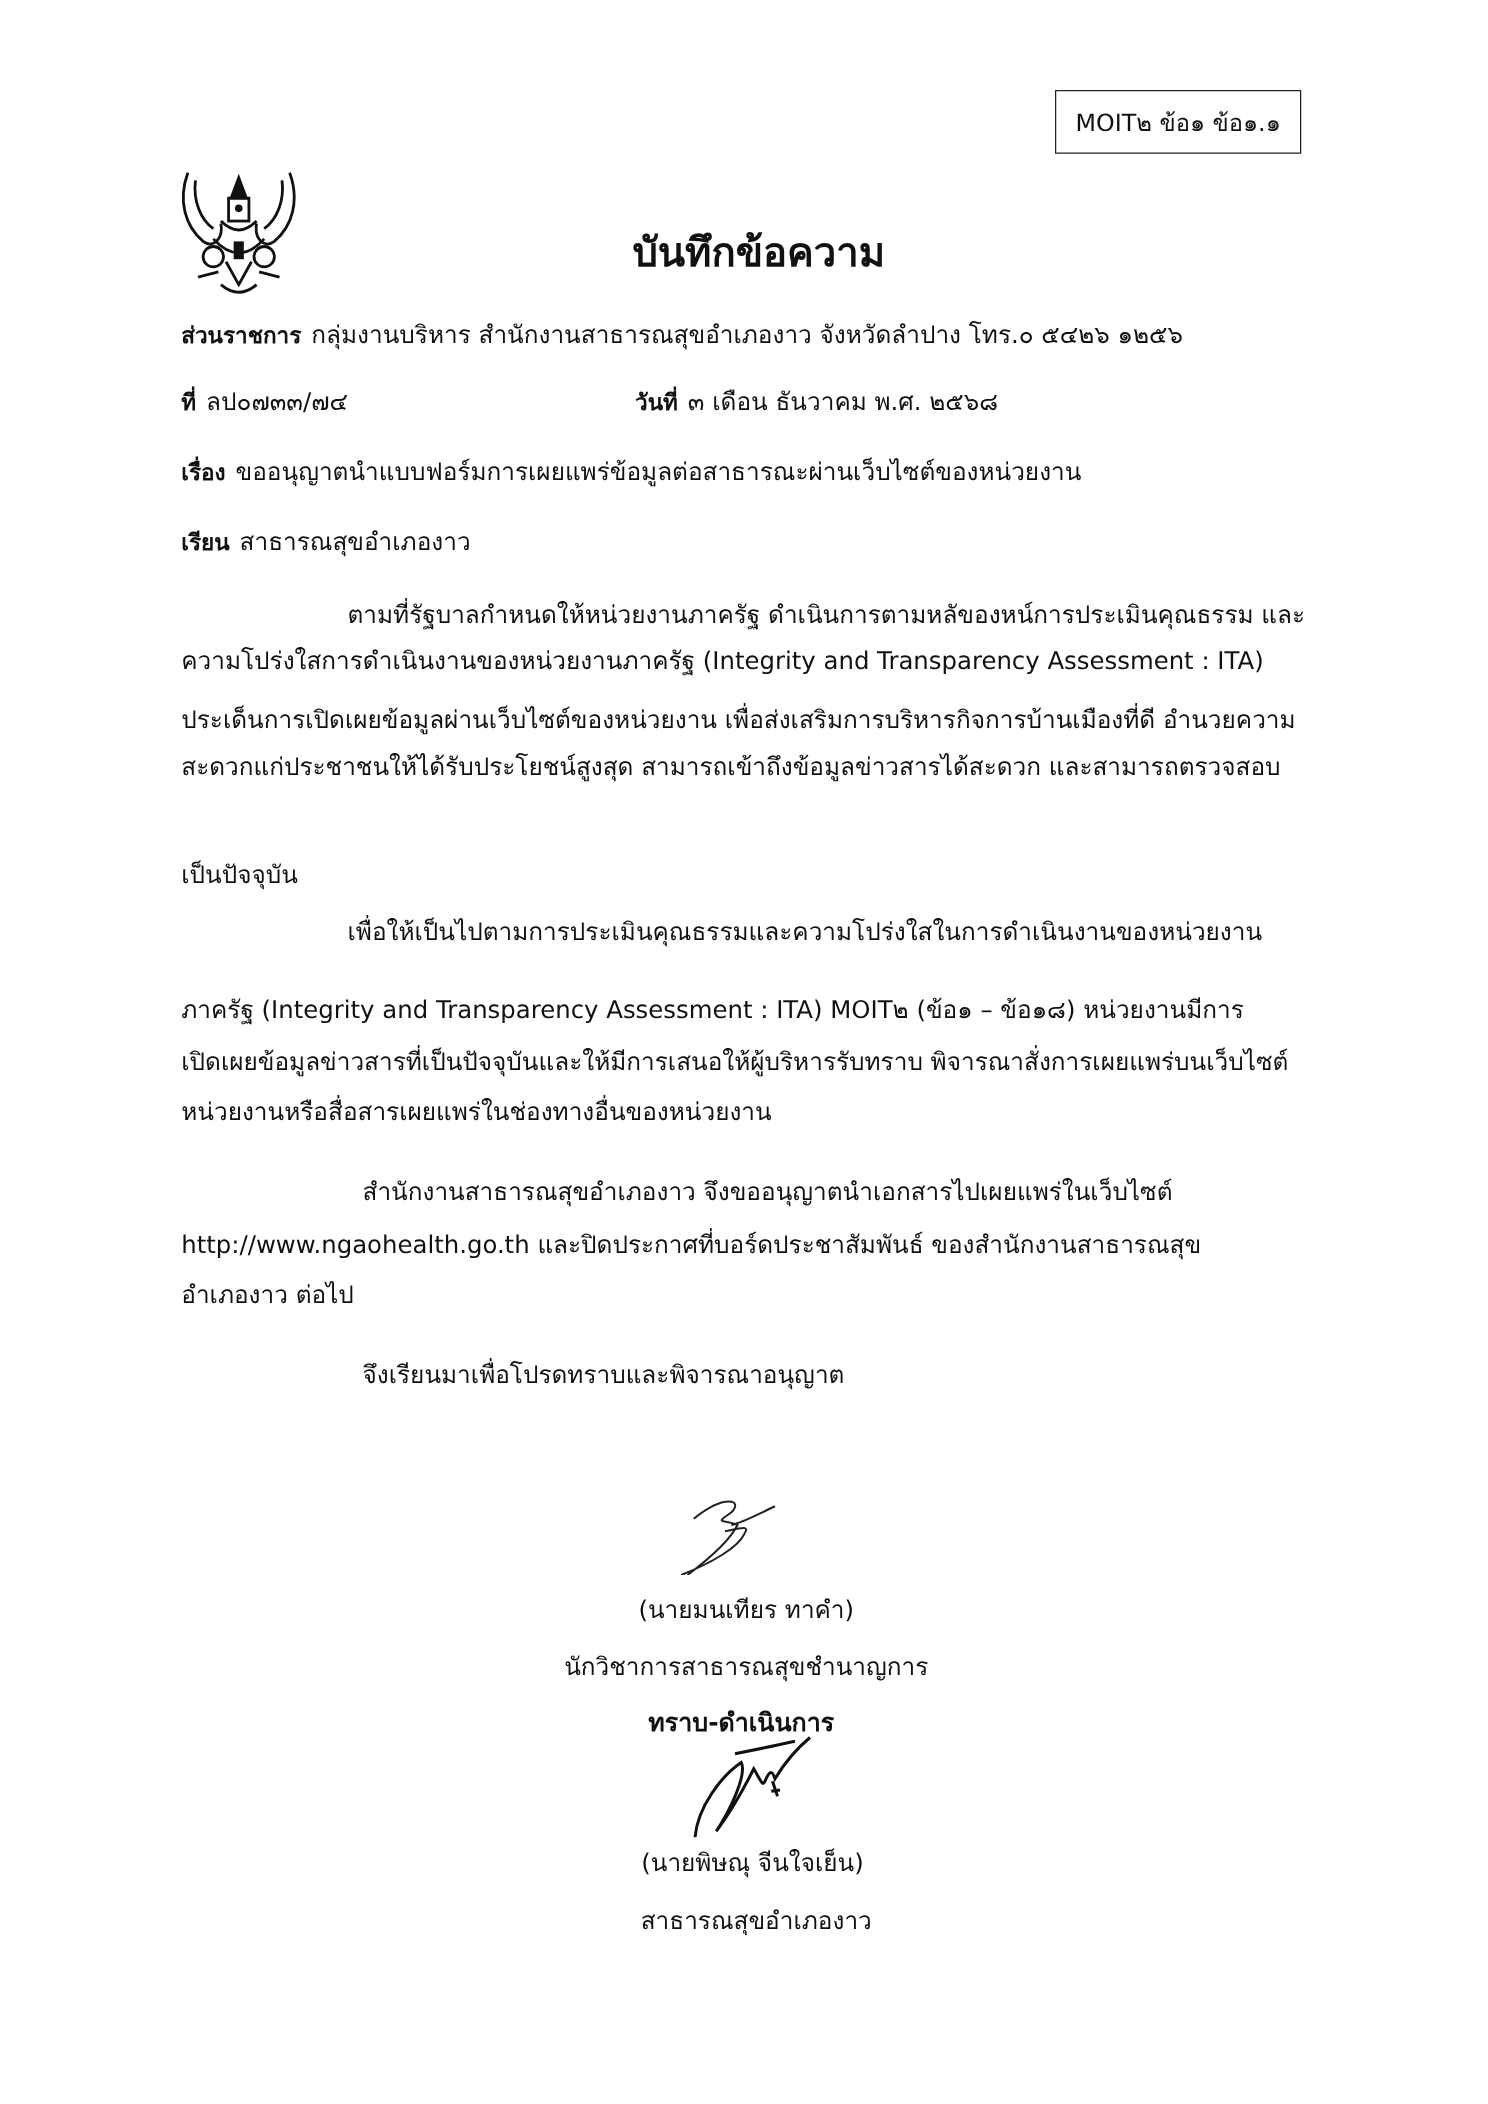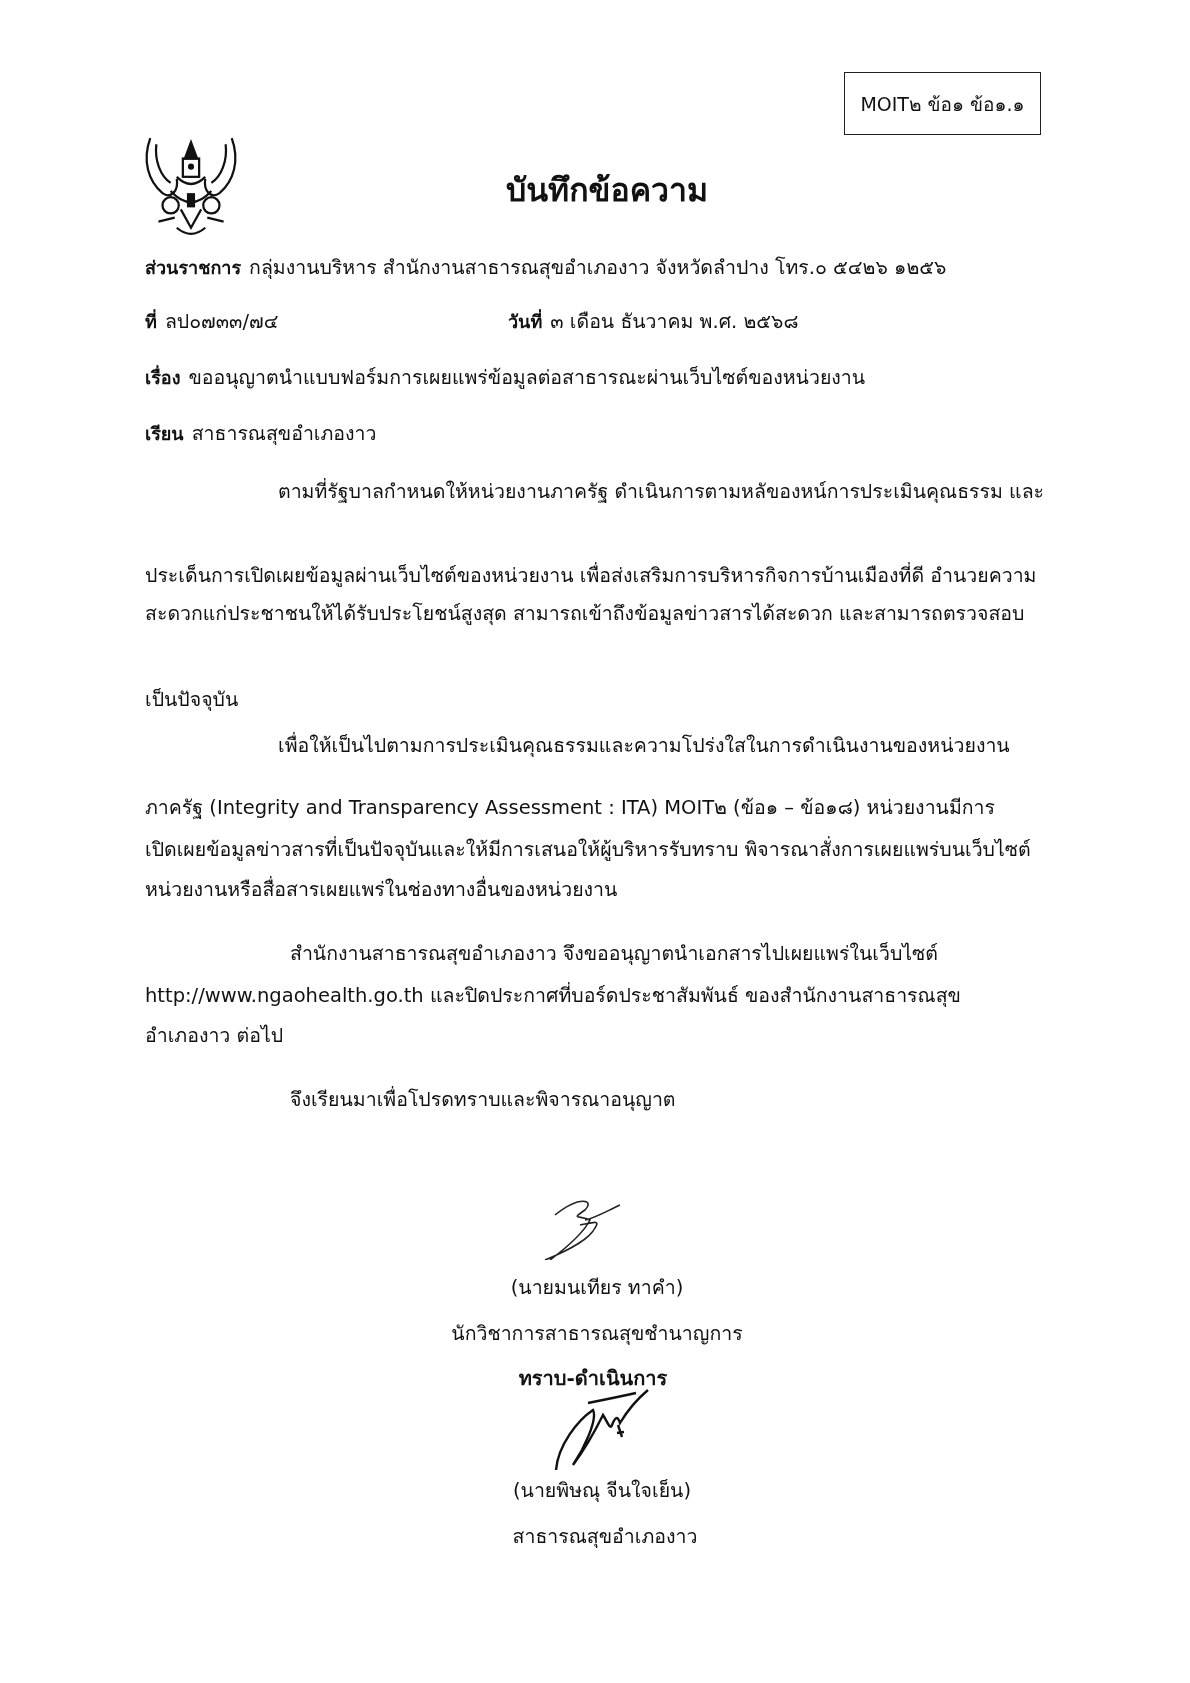--- a/index.html
+++ b/index.html
@@ -1,20 +1,20 @@
 <!DOCTYPE html>
 <html><head>
 <meta charset="utf-8">
 <style>
   html, body { margin: 0; padding: 0; background: #ffffff; }
   body { width: 1190px; height: 1683px; position: relative; font-family: "DejaVu Sans", "Liberation Sans", sans-serif; color: #111; overflow: hidden; }
   .page { position: absolute; left: 0; top: 0; width: 1190px; height: 1683px; background: #fff; }
-  .ref-box { position: absolute; left: 844px; top: 72px; width: 197px; height: 63px; border: 1.5px solid #222; box-sizing: border-box; display: flex; align-items: center; justify-content: center; font-size: 19px; }
+  .ref-box { position: absolute; left: 844px; top: 72px; width: 197px; height: 51px; border: 1.5px solid #222; box-sizing: border-box; display: flex; align-items: center; justify-content: center; font-size: 19px; }
   .garuda { position: absolute; left: 140px; top: 130px; width: 102px; height: 112px; }
-  .title { position: absolute; left: 0; right: 0; top: 164px; text-align: center; font-size: 32px; font-weight: bold; padding-left: 24px; }
+  .title { position: absolute; left: 0; right: 0; top: 176px; text-align: center; font-size: 32px; font-weight: bold; padding-left: 24px; }
   .line { position: absolute; left: 145px; font-size: 19.5px; white-space: nowrap; }
   .lbl { font-weight: bold; font-size: 18px; margin-right: 8px; }
   .center { position: absolute; left: 0; width: 1190px; text-align: center; font-size: 19.5px; white-space: nowrap; }
   .sig { position: absolute; }
 </style>
 </head>
 <body>
 
 <div class="page">
 
@@ -59,20 +59,21 @@
 
   <div class="line" style="top:362px;">
     <span class="lbl">เรื่อง</span><span>ขออนุญาตนำแบบฟอร์มการเผยแพร่ข้อมูลต่อสาธารณะผ่านเว็บไซต์ของหน่วยงาน</span>
   </div>
 
   <div class="line" style="top:418px;">
     <span class="lbl">เรียน</span><span>สาธารณสุขอำเภองาว</span>
   </div>
 
   <div class="line" style="top:476px; left:278px;">ตามที่รัฐบาลกำหนดให้หน่วยงานภาครัฐ ดำเนินการตามหลัของหน์การประเมินคุณธรรม และ</div>
+  <div class="line" style="top:513px;">ความโปร่งใสการดำเนินงานของหน่วยงานภาครัฐ (Integrity and Transparency Assessment : ITA)</div>
   <div class="line" style="top:560px;text-align:right;">ประเด็นการเปิดเผยข้อมูลผ่านเว็บไซต์ของหน่วยงาน เพื่อส่งเสริมการบริหารกิจการบ้านเมืองที่ดี อำนวยความ</div>
   <div class="line" style="top:598px;">สะดวกแก่ประชาชนให้ได้รับประโยชน์สูงสุด สามารถเข้าถึงข้อมูลข่าวสารได้สะดวก และสามารถตรวจสอบ</div>
   <div class="line" style="top:684px;">เป็นปัจจุบัน</div>
 
   <div class="line" style="top:730px; left:278px;">เพื่อให้เป็นไปตามการประเมินคุณธรรมและความโปร่งใสในการดำเนินงานของหน่วยงาน</div>
   <div class="line" style="top:792px;">ภาครัฐ (Integrity and Transparency Assessment : ITA) MOIT๒ (ข้อ๑ – ข้อ๑๘) หน่วยงานมีการ</div>
   <div class="line" style="top:834px;">เปิดเผยข้อมูลข่าวสารที่เป็นปัจจุบันและให้มีการเสนอให้ผู้บริหารรับทราบ พิจารณาสั่งการเผยแพร่บนเว็บไซต์</div>
   <div class="line" style="top:874px;">หน่วยงานหรือสื่อสารเผยแพร่ในช่องทางอื่นของหน่วยงาน</div>
 
   <div class="line" style="top:938px; left:290px;">สำนักงานสาธารณสุขอำเภองาว จึงขออนุญาตนำเอกสารไปเผยแพร่ในเว็บไซต์</div>

